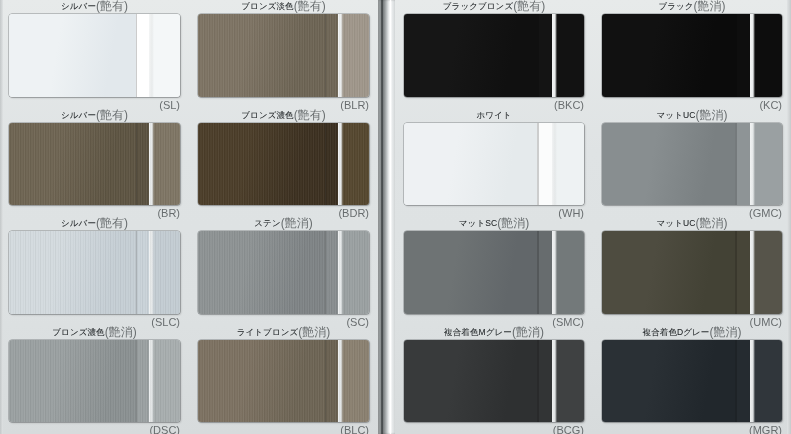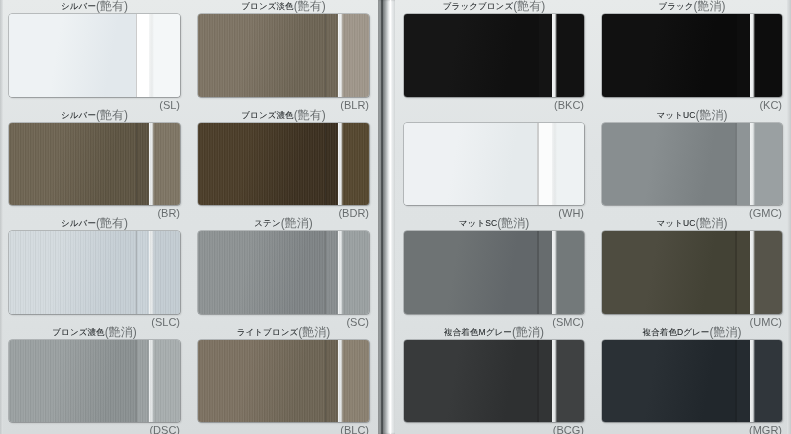--- a/index.html
+++ b/index.html
@@ -309,20 +309,24 @@
           <div class="chip">
             <div class="face" style="background: linear-gradient(100deg, rgb(17, 17, 17) 0%, rgb(17, 17, 17) 38%, rgb(11, 11, 11) 78%, rgb(11, 11, 11) 100%);"></div>
             <div class="bend" style="background: rgb(14, 14, 14);">
               <div class="dark-seam" style="left: 0px; opacity: 0.29;"></div>
             </div>
             <div class="edge" style="background: linear-gradient(90deg, rgba(255, 255, 255, 0.55) 0px, rgba(255, 255, 255, 0.18) 3px, rgb(13, 13, 13) 5px, rgb(13, 13, 13) 100%);"></div>
           </div>
           <div class="code">(KC)</div>
         </div>
         <div class="cell">
+          <div class="cap">
+            <span class="name">ホワイト</span>
+            <span class="gloss"></span>
+          </div>
           <div class="chip">
             <div class="face" style="background: linear-gradient(100deg, rgb(238, 241, 243) 0%, rgb(238, 241, 243) 38%, rgb(229, 234, 236) 78%, rgb(229, 234, 236) 100%);"></div>
             <div class="bend" style="background: rgb(251, 252, 252);">
               <div class="dark-seam" style="left: 0px; opacity: 0.3;"></div>
             </div>
             <div class="edge" style="background: linear-gradient(90deg, rgba(255, 255, 255, 0.55) 0px, rgba(255, 255, 255, 0.18) 3px, rgb(238, 242, 243) 5px, rgb(238, 242, 243) 100%);"></div>
           </div>
           <div class="code">(WH)</div>
         </div>
         <div class="cell">

